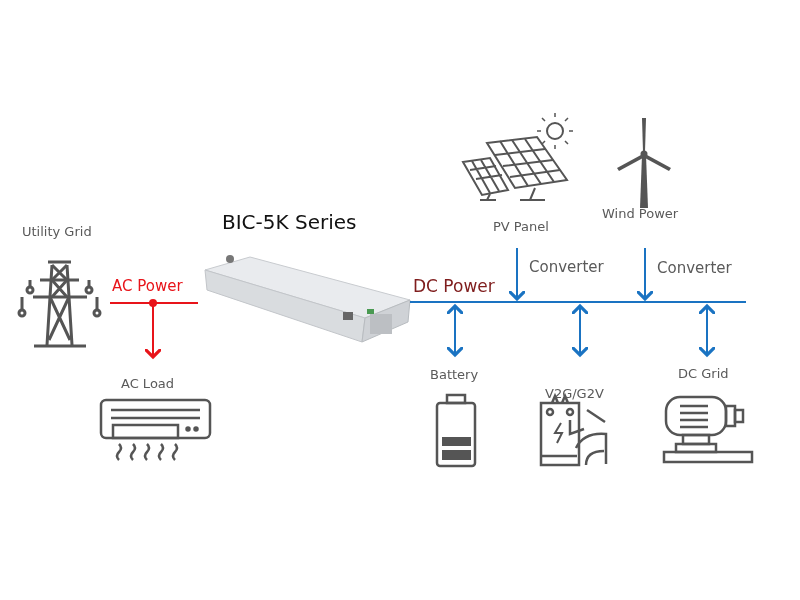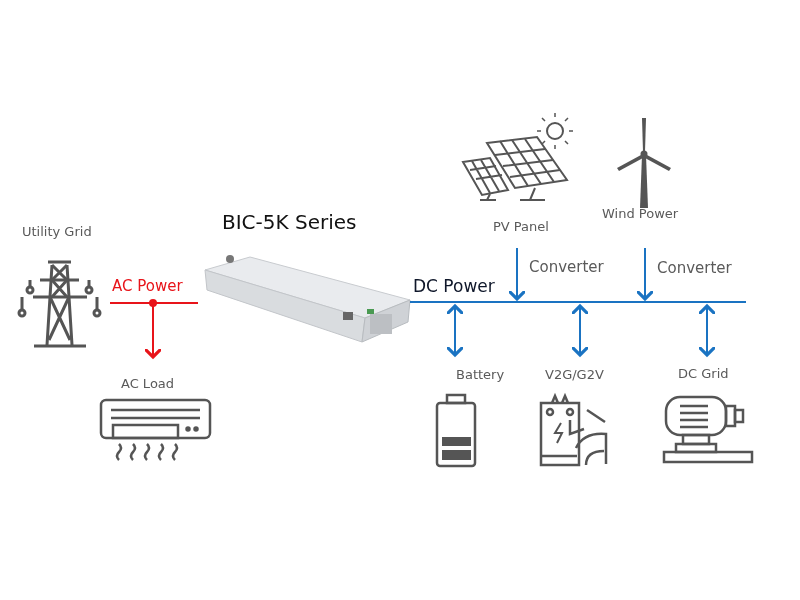--- a/index.html
+++ b/index.html
@@ -2,21 +2,21 @@
 <html><head>
 <meta charset="utf-8">
 <style>
   html, body { margin:0; padding:0; background:#ffffff; }
   body { width:800px; height:600px; position:relative; overflow:hidden;
          font-family:"DejaVu Sans", sans-serif; }
   .lbl { position:absolute; color:#5a5a5a; font-size:13px; white-space:nowrap; }
   .lbl-sm { position:absolute; color:#5a5a5a; font-size:15px; white-space:nowrap; }
   .title { position:absolute; left:222px; top:210px; font-size:20px; color:#111; white-space:nowrap; }
   .ac { position:absolute; color:#e8141a; font-size:15px; white-space:nowrap; }
-  .dc { position:absolute; color:#0f172a; font-size:17px; white-space:nowrap; }
+  .dc { position:absolute; color:#7f1d1d; font-size:17px; white-space:nowrap; }
   svg { position:absolute; left:0; top:0; }
 </style>
 </head>
 <body>
 
 <svg width="800" height="600" viewBox="0 0 800 600">
   <defs>
     <marker id="arR" markerWidth="8" markerHeight="8" refX="4" refY="4" orient="auto">
       <path d="M0,0 L4,4 L0,8" fill="none" stroke="#e8141a" stroke-width="1.6"></path>
     </marker>
@@ -127,15 +127,15 @@
 <div class="lbl" style="left:22px; top:224px;">Utility Grid</div>
 <div class="ac" style="left:112px; top:277px;">AC Power</div>
 <div class="lbl" style="left:121px; top:376px;">AC Load</div>
 
 <div class="dc" style="left:413px; top:276px;">DC Power</div>
 <div class="lbl" style="left:485px; top:219px;margin-left:8px;">PV Panel</div>
 <div class="lbl" style="left:602px; top:206px;">Wind Power</div>
 <div class="lbl-sm" style="left:529px; top:258px;">Converter</div>
 <div class="lbl-sm" style="left:657px; top:259px;">Converter</div>
 
-<div class="lbl" style="left:456px; top:367px;">Battery</div>
-<div class="lbl" style="left:545px; top:367px;">V2G/G2V</div>
+<div class="lbl" style="left:430px; top:367px;">Battery</div>
+<div class="lbl" style="left:545px; top:386px;">V2G/G2V</div>
 <div class="lbl" style="left:678px; top:366px;">DC Grid</div>
 
 </body></html>

